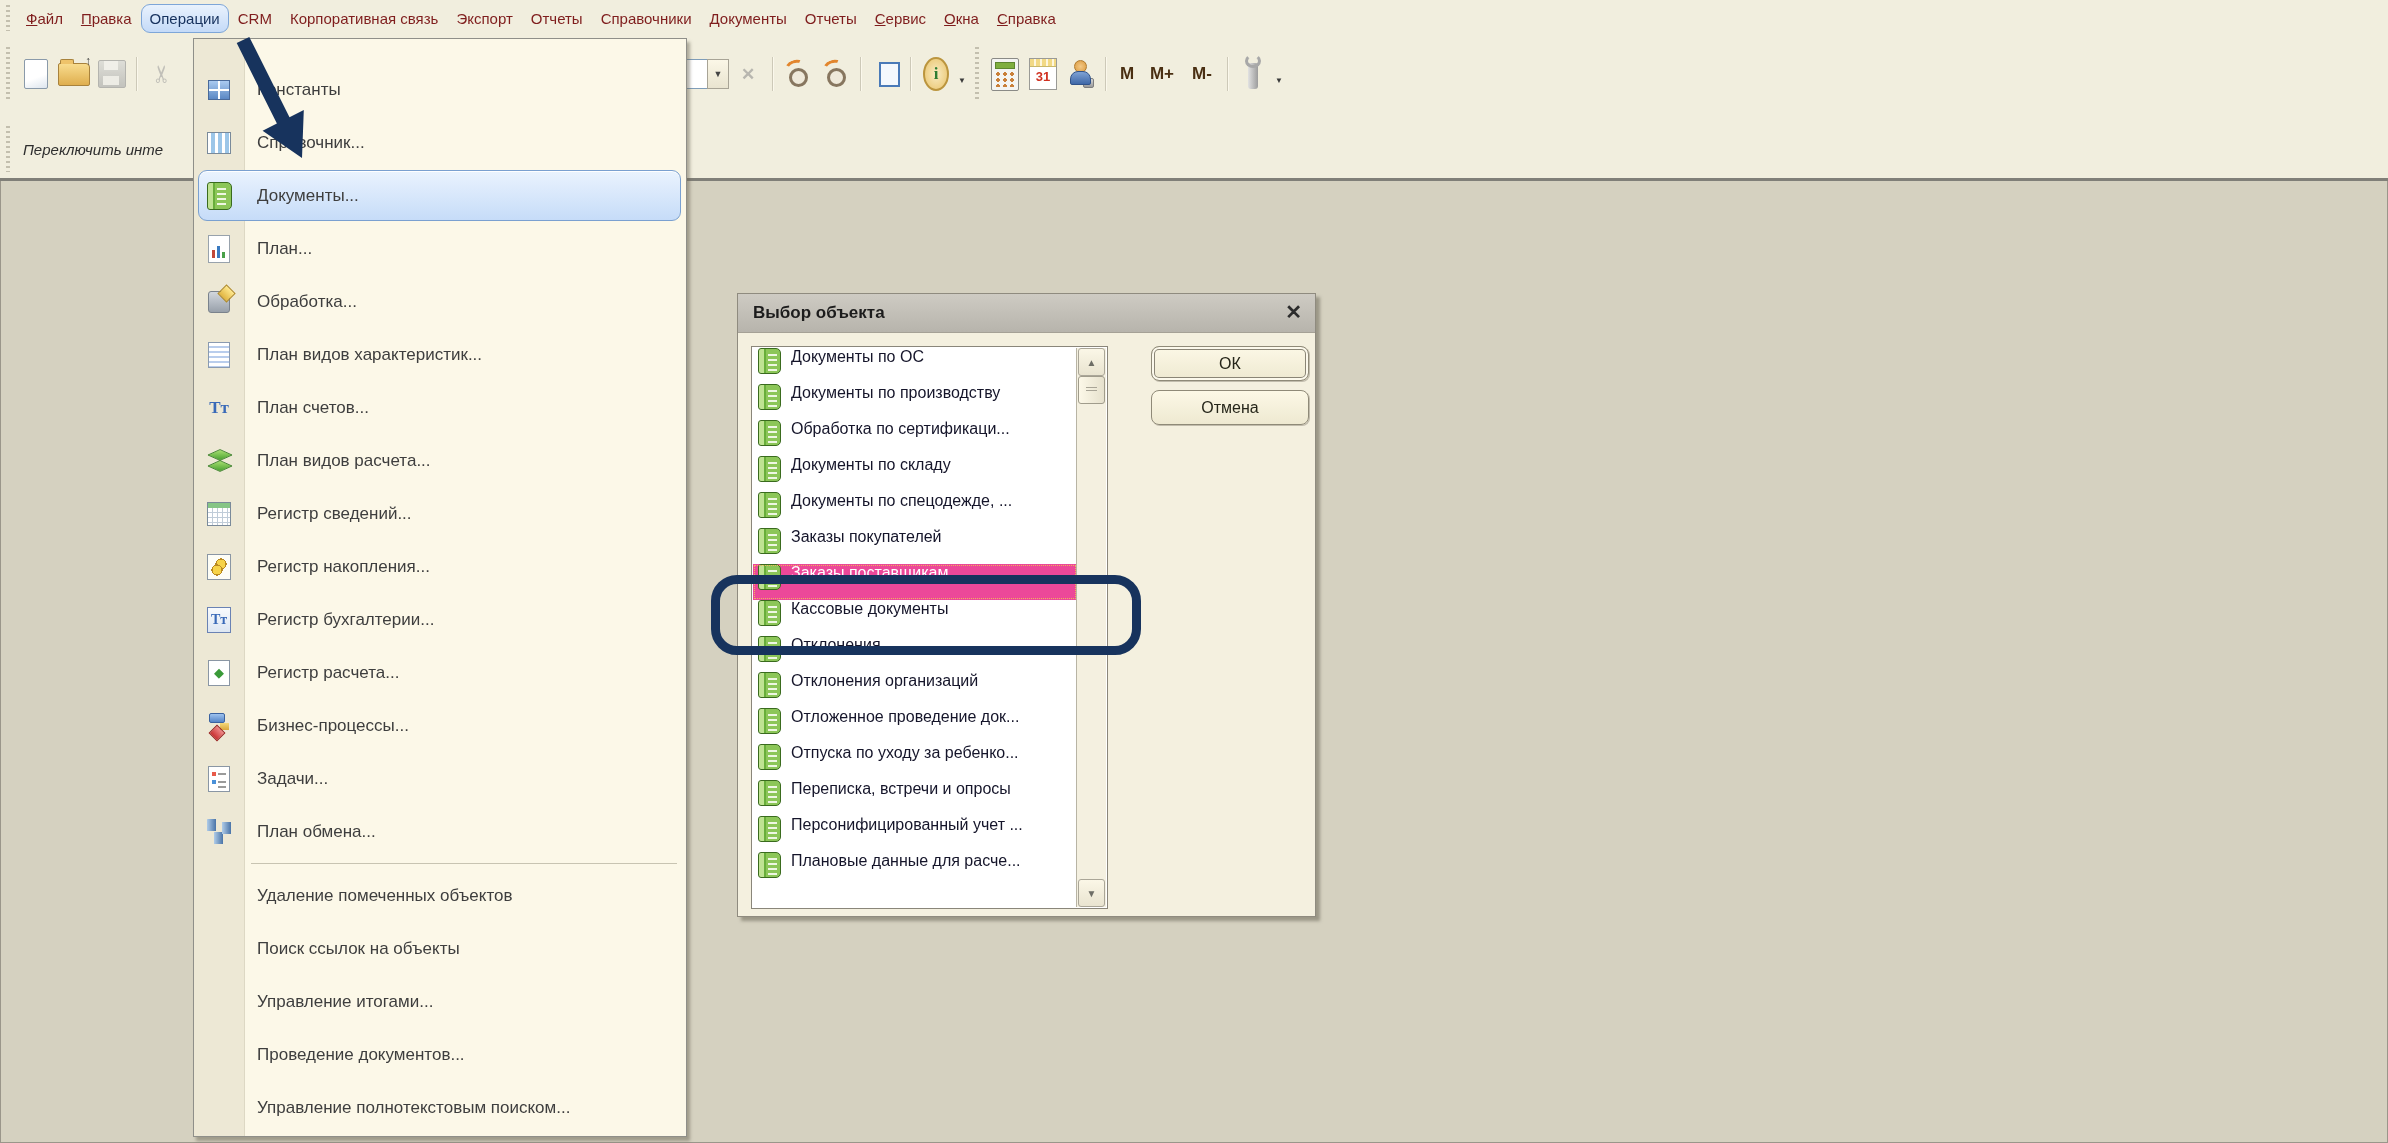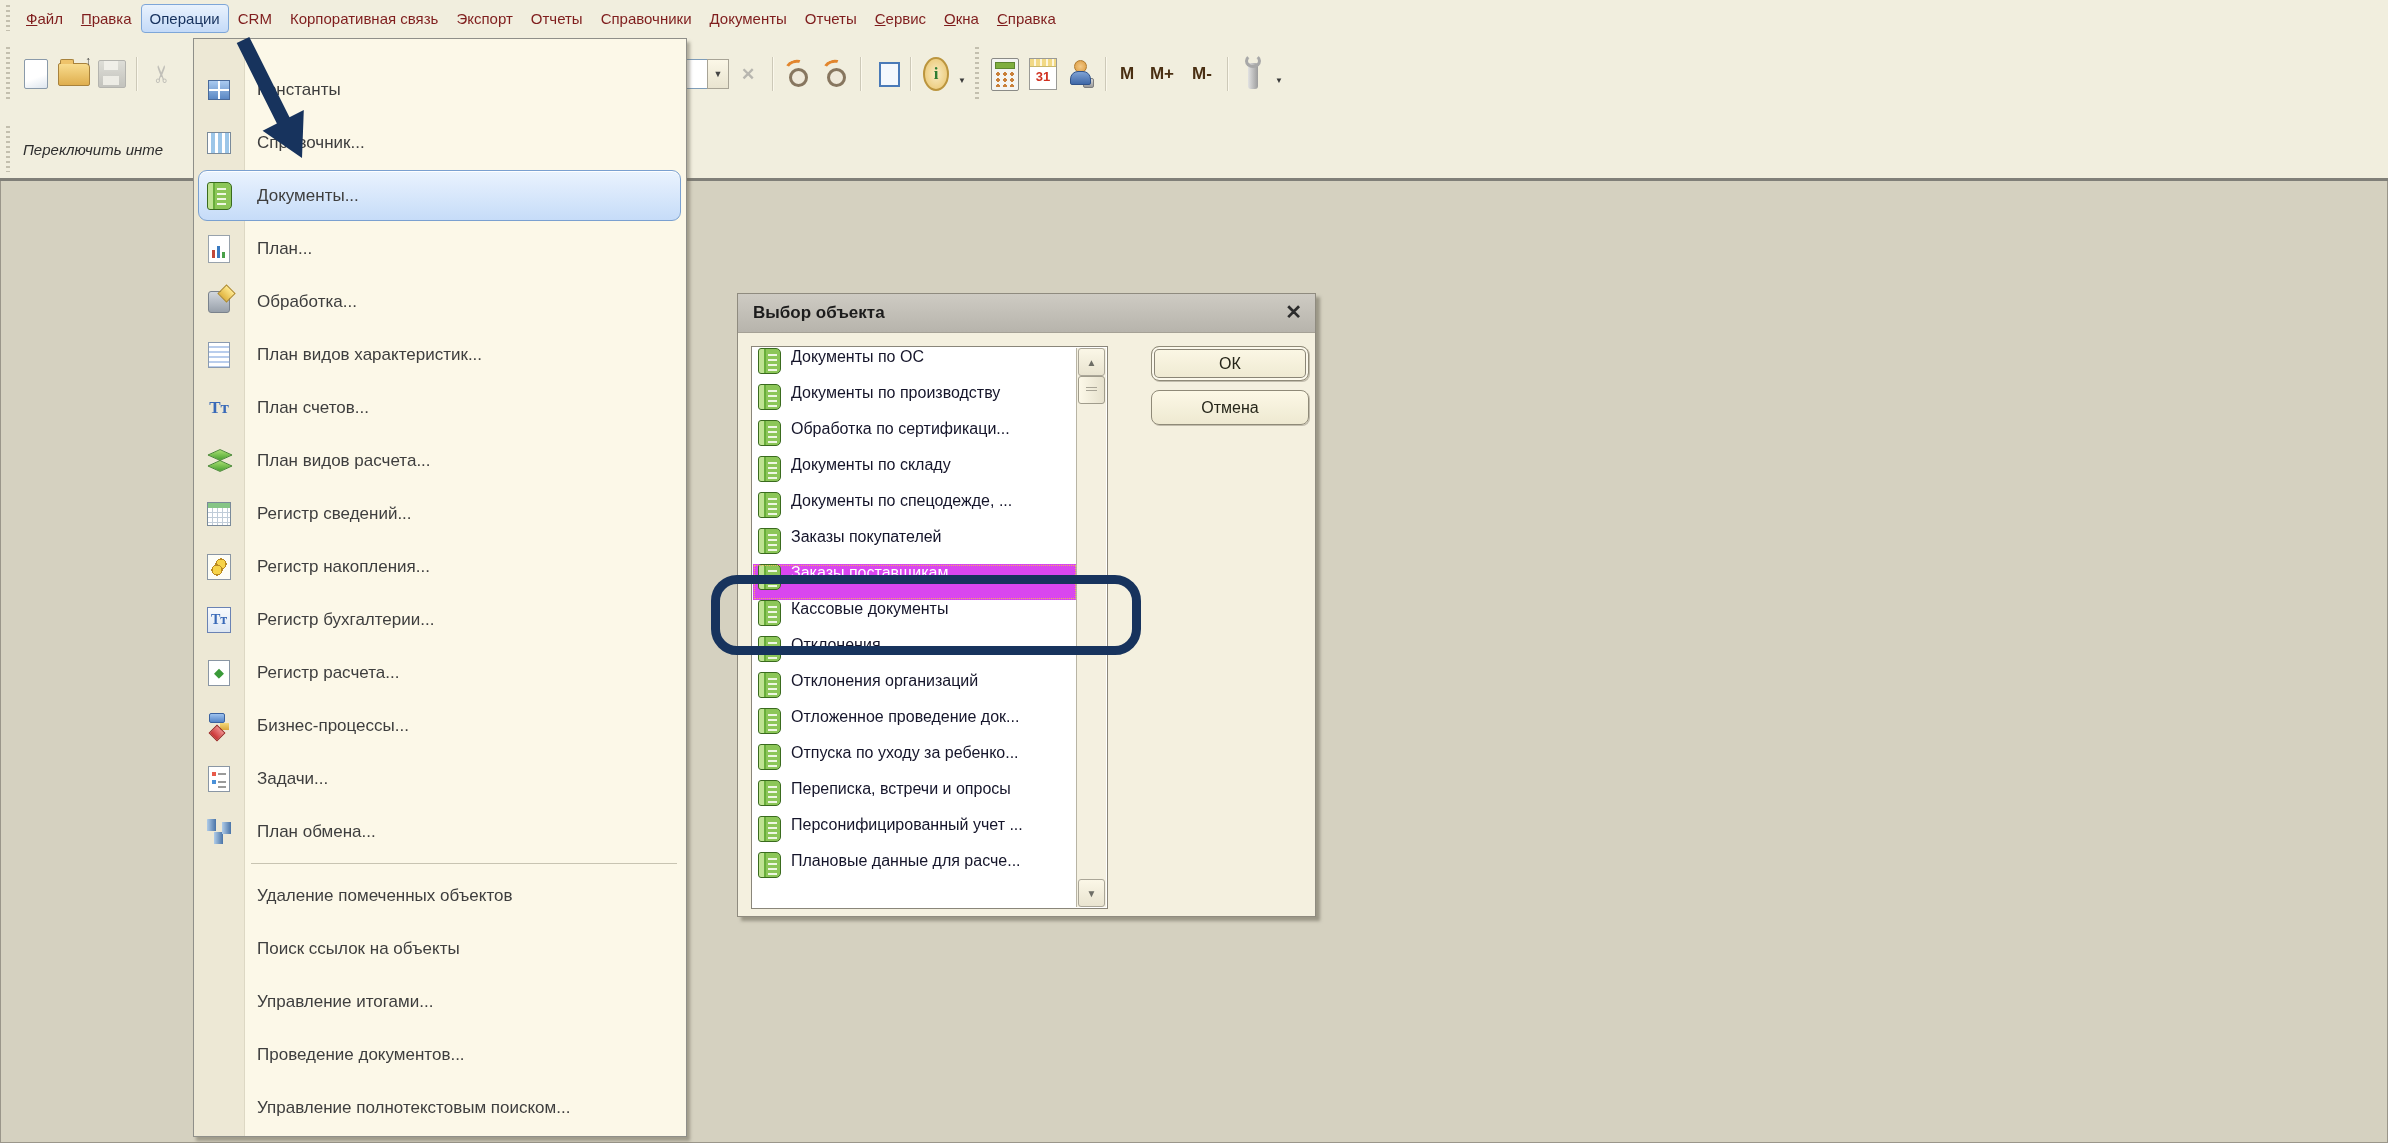--- a/index.html
+++ b/index.html
@@ -7,21 +7,21 @@
   .app{position:relative;width:2388px;height:1143px;background:#d5d1c0;box-shadow:inset 0 0 0 1px #9a968a;}
 
   
   .chrome{position:absolute;top:0;left:0;right:0;height:178px;background:#f1eede;border-bottom:3px solid #807f78;}
   .bar{position:absolute;left:0;right:0;display:flex;align-items:center;}
   .menubar{top:0;height:36px;}
   .tb1{top:36px;height:76px;}
   .tb2{top:116px;height:66px;font-style:italic;}
   .grip{width:4px;height:70%;margin:0 7px 0 6px;background:repeating-linear-gradient(#c3bfae 0 2px,transparent 2px 5px);}
   .mb-item{display:inline-block;padding:6px 9px;font-size:15px;color:#7f1d1d;white-space:nowrap;}
-  .mb-item.active{background:linear-gradient(#e9f2fd,#c4daf8);border:1px solid #7fa6d8;border:1px solid #7ea6d8;border-radius:4px;padding:5px 8px;color:#17325e;}
+  .mb-item.active{background:linear-gradient(#e9f2fd,#c4daf8);border:1px solid #7fa6d8;border:1px solid #7ea6d8;border-radius:9px;padding:5px 8px;color:#17325e;}
   .vsep{width:1px;align-self:center;height:34px;background:#cdc9b8;border-right:1px solid #fbf8ec;margin:0 5px;}
   .tbtn{width:38px;height:40px;display:inline-flex;align-items:center;justify-content:center;flex:none;}
   .dim{opacity:.55;filter:grayscale(.6);}
   .tb-right{position:absolute;left:686px;top:0;height:76px;display:flex;align-items:center;}
   .mem{width:30px;font-weight:bold;font-size:17px;color:#4a2f12;}
   .mem.wide{width:40px;}
   .switch-label{font-size:15px;color:#2e2e2e;padding:4px 6px;white-space:nowrap;}
 
   
   .i-page{width:22px;height:28px;background:linear-gradient(160deg,#ffffff 60%,#dde5ee);border:1px solid #8a9aaa;border-radius:2px;}
@@ -98,21 +98,21 @@
   
   .dialog{position:absolute;left:737px;top:293px;width:577px;height:622px;background:#f4f0df;border:1px solid #8f8b7f;box-shadow:4px 4px 3px rgba(108,103,88,.55);z-index:40;}
   .dlg-title{position:absolute;left:0;top:0;right:0;height:38px;background:linear-gradient(#cecbc3,#b7b4ac);border-bottom:1px solid #a5a196;display:flex;align-items:center;}
   .dlg-title .txt{margin-left:15px;font-size:17px;font-weight:bold;color:#1c1c1c;}
   .dlg-x{position:absolute;right:13px;top:6px;font-size:20px;font-weight:bold;color:#2c2c2c;cursor:default;}
   .listbox{position:absolute;left:13px;top:52px;width:355px;height:561px;background:#fff;border:1px solid #8a867a;}
   .list-items{position:absolute;left:1px;top:1px;right:30px;bottom:1px;overflow:hidden;}
   .drow{height:36px;display:flex;align-items:flex-start;position:relative;white-space:nowrap;}
   .drow .lbl{margin-left:10px;font-size:16px;color:#15152a;}
   .drow .gi{margin-left:5px;}
-  .drow.sel{background:#d946ef;}
+  .drow.sel{background:#ec4899;}
   .drow.sel .lbl{color:#fff;}
   .drow.sel::after{content:"";position:absolute;inset:1px;border:1px dotted #f0b45a;pointer-events:none;}
   .sbar{position:absolute;top:1px;right:1px;bottom:1px;width:29px;background:#f4f0e0;border-left:1px solid #b8b4a4;}
   .sbtn{position:absolute;left:1px;right:1px;height:26px;background:linear-gradient(#fbf7e7,#e9e4d0);border:1px solid #aaa698;border-radius:3px;display:flex;align-items:center;justify-content:center;font-size:10px;color:#6e6e66;}
   .sbtn.up{top:0;}
   .sbtn.down{bottom:0;}
   .sthumb{position:absolute;left:1px;right:1px;top:28px;height:26px;background:linear-gradient(90deg,#fcf8e8,#e6e1cd);border:1px solid #a09c8c;border-radius:3px;}
   .sthumb::after{content:"";position:absolute;left:7px;right:7px;top:10px;height:1px;background:#a8a496;box-shadow:0 3px 0 #a8a496;}
   .btn{position:absolute;left:413px;width:158px;height:35px;background:linear-gradient(#fcf8e6,#eee9d1);border:1px solid #8f8a78;border-radius:8px;font-family:"Liberation Sans",sans-serif;font-size:16px;color:#26261a;box-shadow:1px 1px 0 rgba(130,125,110,.45);}
   .btn.ok{top:52px;box-shadow:inset 0 0 0 2px #fcf9ec,inset 0 0 0 3px #8a8576,1px 1px 0 rgba(130,125,110,.45);}

